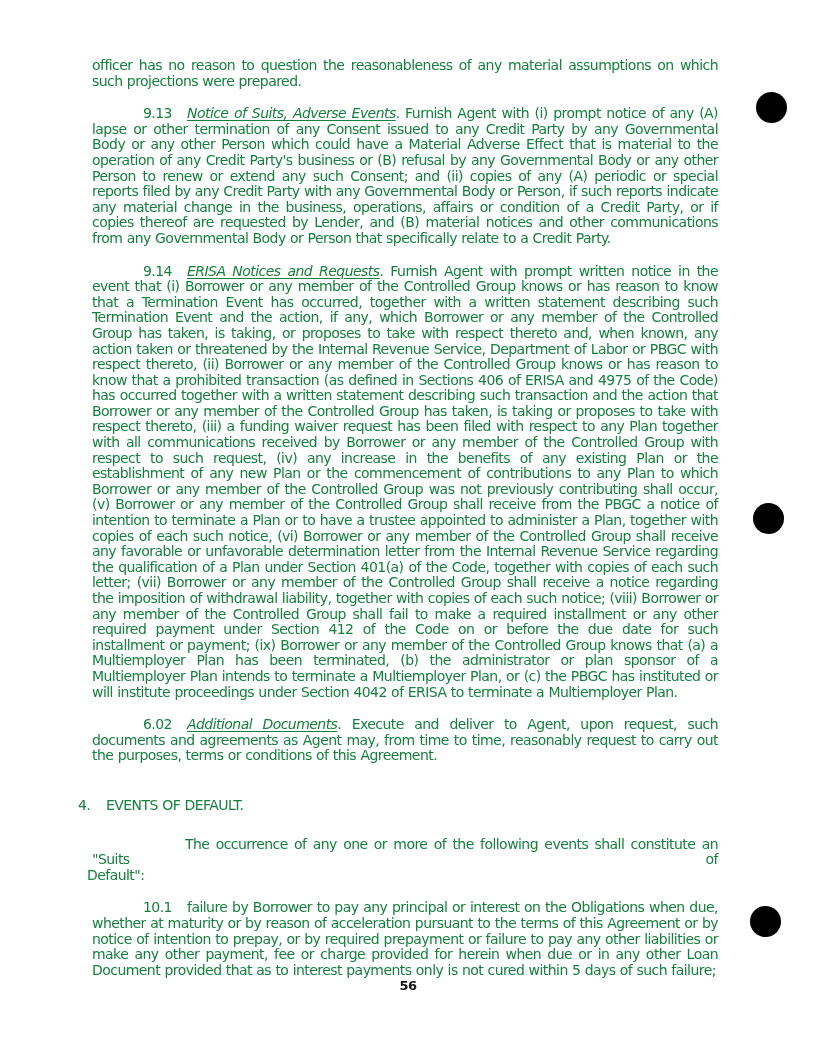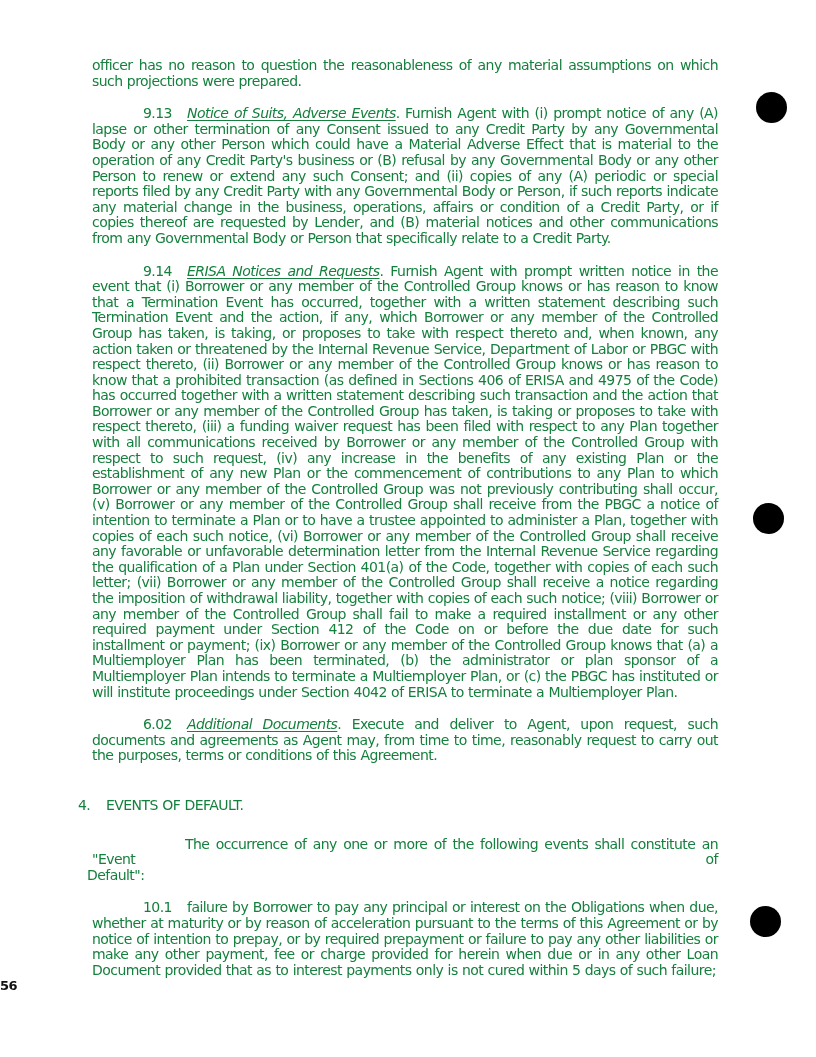--- a/index.html
+++ b/index.html
@@ -18,21 +18,21 @@
   .num { display: inline-block; width: 44px; padding-left: 51px; }
   .caption { text-decoration: underline; text-underline-offset: 1.5px; font-style: italic; }
   .u { text-underline-offset: 1.5px; }
   .heading { position: relative; left: -14px; margin-top: 34px !important; margin-bottom: 23px !important; }
   .heading .hnum { display: inline-block; width: 28px; }
   .lead { text-indent: 93px; margin-bottom: 14px !important; }
   .p1 { margin-bottom: 17px !important; }
   .p2 { margin-bottom: 17px !important; }
   .p3 { margin-bottom: 17px !important; }
   .pagenum {
-    position: absolute; left: 0; width: 816px; top: 978px; text-align: left;
+    position: absolute; left: 0; width: 816px; top: 978px; text-align: center;
     font-family: "DejaVu Sans", sans-serif; font-size: 13px; font-weight: bold; color: #111;
     letter-spacing: -0.5px;
   }
   .hole { position: absolute; width: 31px; height: 31px; border-radius: 50%; background: #000; }
   .h1 { left: 756px; top: 92px; }
   .h2 { left: 753px; top: 503px; }
   .h3 { left: 750px; top: 906px; }
 </style>
 </head>
 <body>
@@ -44,21 +44,21 @@
     <p class="p1">officer has no reason to question the reasonableness of any material assumptions on which such projections were prepared.</p>
 
     <p class="p2"><span class="num">9.13</span><span class="caption">Notice of Suits, Adverse Events</span><span>. Furnish Agent with (i) prompt notice of any (A) lapse or other termination of any Consent issued to any Credit Party by any Governmental Body or any other Person which could have a Material Adverse Effect that is material to the operation of any Credit Party's business or (B) refusal by any Governmental Body or any other Person to renew or extend any such Consent; and (ii) copies of any (A) periodic or special reports filed by any Credit Party with any Governmental Body or Person, if such reports indicate any material change in the business, operations, affairs or condition of a Credit Party, or if copies thereof are requested by Lender, and (B) material notices and other communications from any Governmental Body or Person that specifically relate to a Credit Party.</span></p>
 
     <p class="p3"><span class="num">9.14</span><span class="caption">ERISA Notices and Requests</span><span>. Furnish Agent with prompt written notice in the event that (i) Borrower or any member of the Controlled Group knows or has reason to know that a Termination Event has occurred, together with a written statement describing such Termination Event and the action, if any, which Borrower or any member of the Controlled Group has taken, is taking, or proposes to take with respect thereto and, when known, any action taken or threatened by the Internal Revenue Service, Department of Labor or PBGC with respect thereto, (ii) Borrower or any member of the Controlled Group knows or has reason to know that a prohibited transaction (as defined in Sections 406 of ERISA and 4975 of the Code) has occurred together with a written statement describing such transaction and the action that Borrower or any member of the Controlled Group has taken, is taking or proposes to take with respect thereto, (iii) a funding waiver request has been filed with respect to any Plan together with all communications received by Borrower or any member of the Controlled Group with respect to such request, (iv) any increase in the benefits of any existing Plan or the establishment of any new Plan or the commencement of contributions to any Plan to which Borrower or any member of the Controlled Group was not previously contributing shall occur, (v) Borrower or any member of the Controlled Group shall receive from the PBGC a notice of intention to terminate a Plan or to have a trustee appointed to administer a Plan, together with copies of each such notice, (vi) Borrower or any member of the Controlled Group shall receive any favorable or unfavorable determination letter from the Internal Revenue Service regarding the qualification of a Plan under Section 401(a) of the Code, together with copies of each such letter; (vii) Borrower or any member of the Controlled Group shall receive a notice regarding the imposition of withdrawal liability, together with copies of each such notice; (viii) Borrower or any member of the Controlled Group shall fail to make a required installment or any other required payment under Section 412 of the Code on or before the due date for such installment or payment; (ix) Borrower or any member of the Controlled Group knows that (a) a Multiemployer Plan has been terminated, (b) the administrator or plan sponsor of a Multiemployer Plan intends to terminate a Multiemployer Plan, or (c) the PBGC has instituted or will institute proceedings under Section 4042 of ERISA to terminate a Multiemployer Plan.</span></p>
 
     <p class="para"><span class="num">6.02</span><span class="caption">Additional Documents</span><span>. Execute and deliver to Agent, upon request, such documents and agreements as Agent may, from time to time, reasonably request to carry out the purposes, terms or conditions of this Agreement.</span></p>
 
     <p class="heading"><span class="hnum">4.</span><span>EVENTS OF DEFAULT.</span></p>
 
-    <p class="lead" style="text-align:justify;text-align-last:justify;"><span>The occurrence of any one or more of the following events shall constitute an "Event of</span></p>
+    <p class="lead" style="text-align:justify;text-align-last:justify;"><span>The occurrence of any one or more of the following events shall constitute an "Suits of</span></p>
     <p style="margin-top:-14px;margin-bottom:17px;margin-left:-5px;">Default":</p>
 
     <p class="para"><span class="num">10.1</span><span>failure by Borrower to pay any principal or interest on the Obligations when due, whether at maturity or by reason of acceleration pursuant to the terms of this Agreement or by notice of intention to prepay, or by required prepayment or failure to pay any other liabilities or make any other payment, fee or charge provided for herein when due or in any other Loan Document </span><span class="u">provided</span><span> that as to interest payments only is not cured within 5 days of such failure;</span></p>
 
   </div>
 
   <div class="pagenum">56</div>
 
   <div class="hole h1"></div>
   <div class="hole h2"></div>

